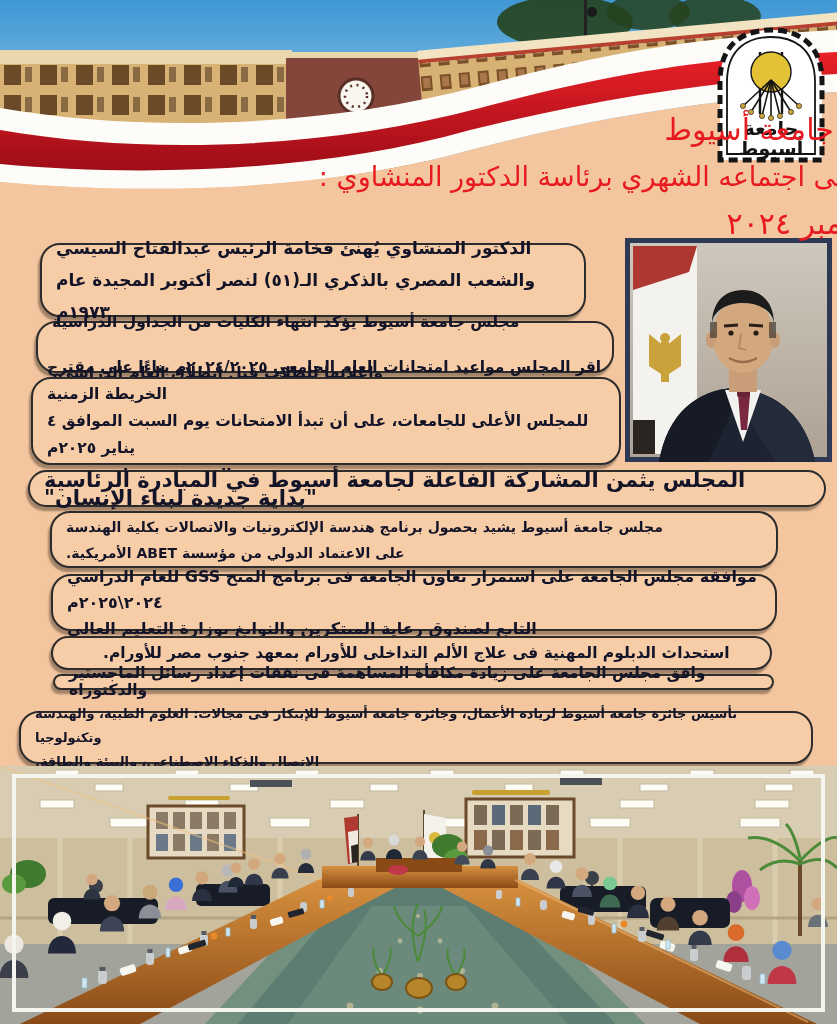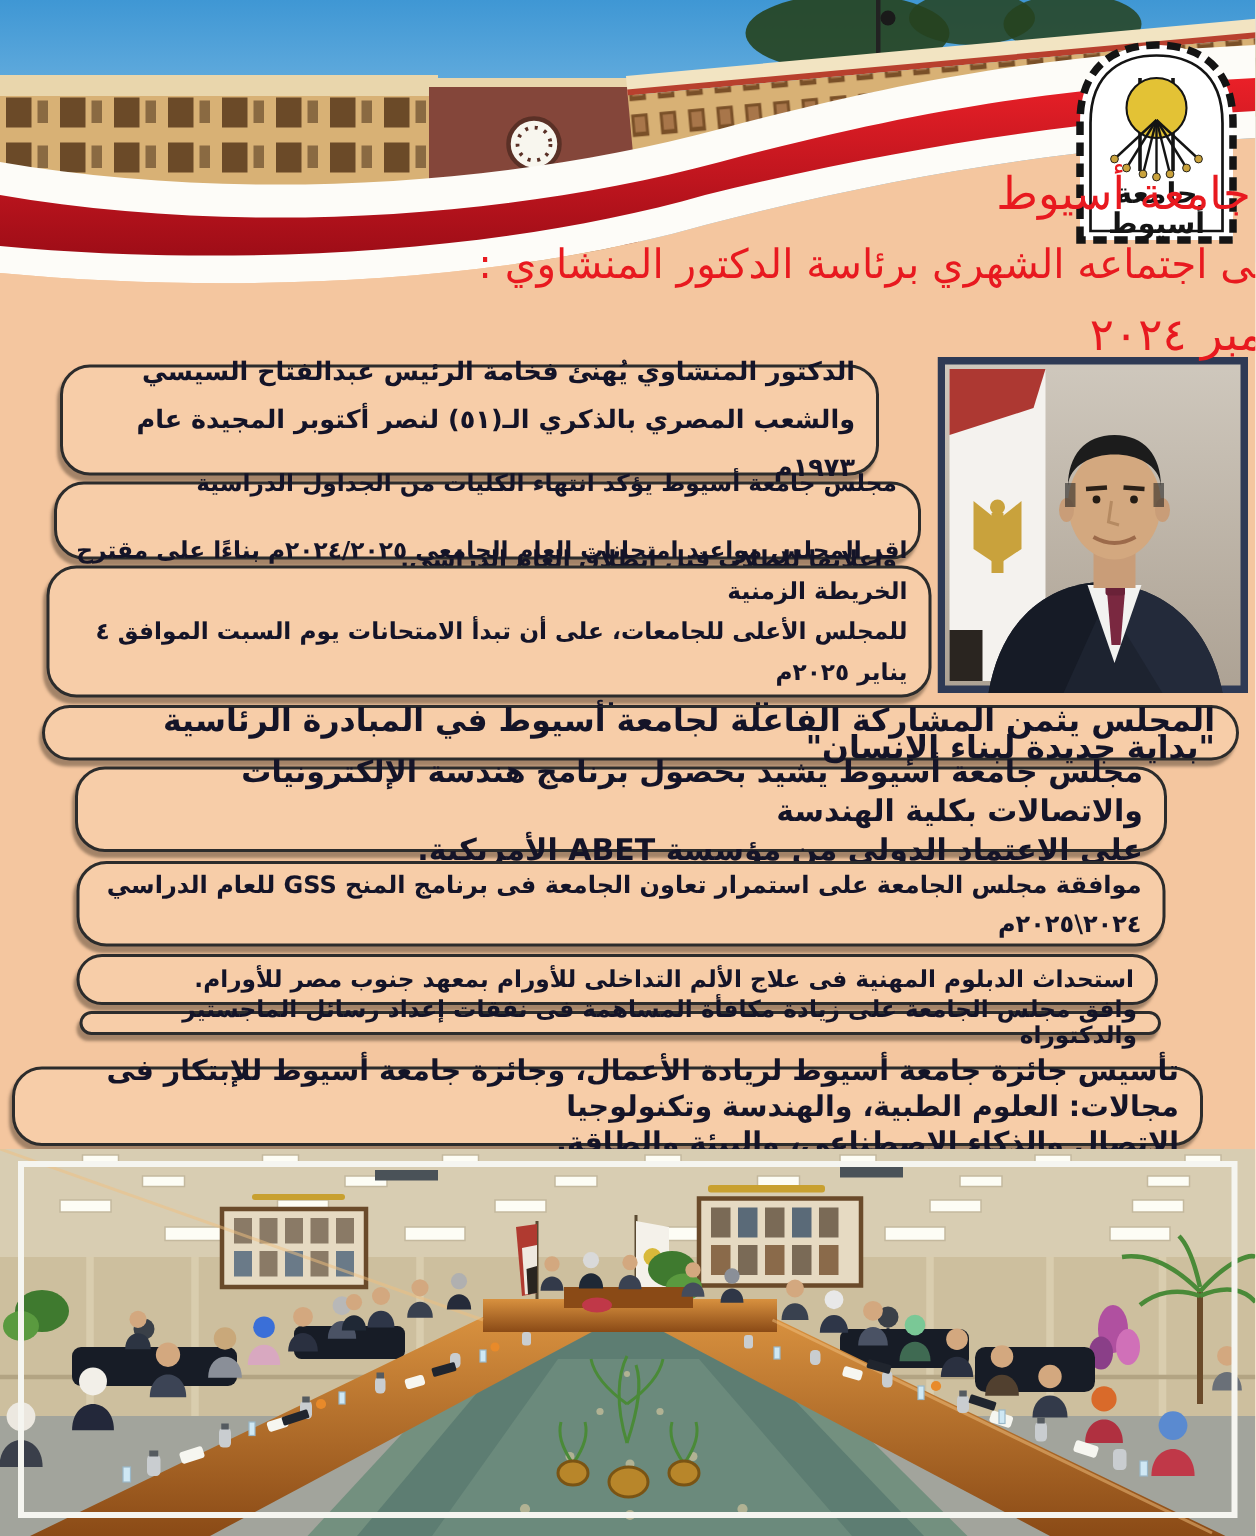--- a/index.html
+++ b/index.html
@@ -20,32 +20,32 @@
   .title-line{height:47px;line-height:47px;white-space:nowrap;}
   .tl1{font-size:30px;transform:translateX(96px);}
   .tl2{font-size:27px;transform:translateX(18px);}
   .tl3{font-size:30px;transform:translateX(88px);}
   
   .nbox{
     position:absolute;box-sizing:border-box;
     background:#f7cda8;border:2px solid #2c2c2c;border-radius:20px;
     box-shadow:-2px 4px 2px rgba(96,76,58,.55);
     display:flex;flex-direction:column;justify-content:center;
-    color:#141428;font-weight:bold;text-align:right;
+    color:#141428;font-weight:bold;text-align:left;
   }
   .nbox p{margin:0;padding:0 14px;}
   .b1{left:40px;top:243px;width:546px;height:74px;font-size:17px;line-height:32px;}
   .b2{left:36px;top:321px;width:578px;height:52px;font-size:15.5px;line-height:24px;gap:27px;}
   .b3{left:31px;top:377px;width:590px;height:88px;font-size:15.5px;line-height:27px;}
   .b4{left:28px;top:470px;width:798px;height:37px;font-size:21px;line-height:18px;}
-  .b5{left:50px;top:511px;width:728px;height:57px;font-size:20px;line-height:26px;}
+  .b5{left:50px;top:511px;width:728px;height:57px;font-size:14px;line-height:26px;}
   .b6{left:51px;top:574px;width:726px;height:57px;font-size:16px;line-height:26px;}
   .b7{left:51px;top:636px;width:721px;height:34px;font-size:15.5px;line-height:17px;padding-left:36px;}
   .b8{left:53px;top:674px;width:721px;height:16px;font-size:15.5px;line-height:17px;}
-  .b9{left:8px;top:711px;width:794px;height:53px;font-size:19px;line-height:24px;}
+  .b9{left:19px;top:711px;width:794px;height:53px;font-size:13px;line-height:24px;}
   
   .president{position:absolute;left:625px;top:238px;width:207px;height:224px;}
   
   .meeting{position:absolute;left:0;top:766px;width:837px;height:258px;}
 </style>
 </head>
 <body>
 
 <div class="poster">
 
@@ -160,20 +160,21 @@
   </div>
   <div class="nbox b4">
     <p>المجلس يثمن المشاركة الفاعلة لجامعة أسيوط في المبادرة الرئاسية "بداية جديدة لبناء الإنسان"</p>
   </div>
   <div class="nbox b5">
     <p>مجلس جامعة أسيوط يشيد بحصول برنامج هندسة الإلكترونيات والاتصالات بكلية الهندسة</p>
     <p>على الاعتماد الدولي من مؤسسة ABET الأمريكية.</p>
   </div>
   <div class="nbox b6">
     <p>موافقة مجلس الجامعة على استمرار تعاون الجامعة فى برنامج المنح GSS للعام الدراسي ٢٠٢٤\٢٠٢٥م</p>
+    <p>التابع لصندوق رعاية المبتكرين والنوابغ بوزارة التعليم العالي</p>
   </div>
   <div class="nbox b7">
     <p>استحداث الدبلوم المهنية فى علاج الألم التداخلى للأورام بمعهد جنوب مصر للأورام.</p>
   </div>
   <div class="nbox b8">
     <p>وافق مجلس الجامعة على زيادة مكافأة المساهمة فى نفقات إعداد رسائل الماجستير والدكتوراه</p>
   </div>
   <div class="nbox b9">
     <p>تأسيس جائزة جامعة أسيوط لريادة الأعمال، وجائزة جامعة أسيوط للإبتكار فى مجالات: العلوم الطبية، والهندسة وتكنولوجيا</p>
     <p>الاتصال والذكاء الإصطناعي، والبيئة والطاقة.</p>

